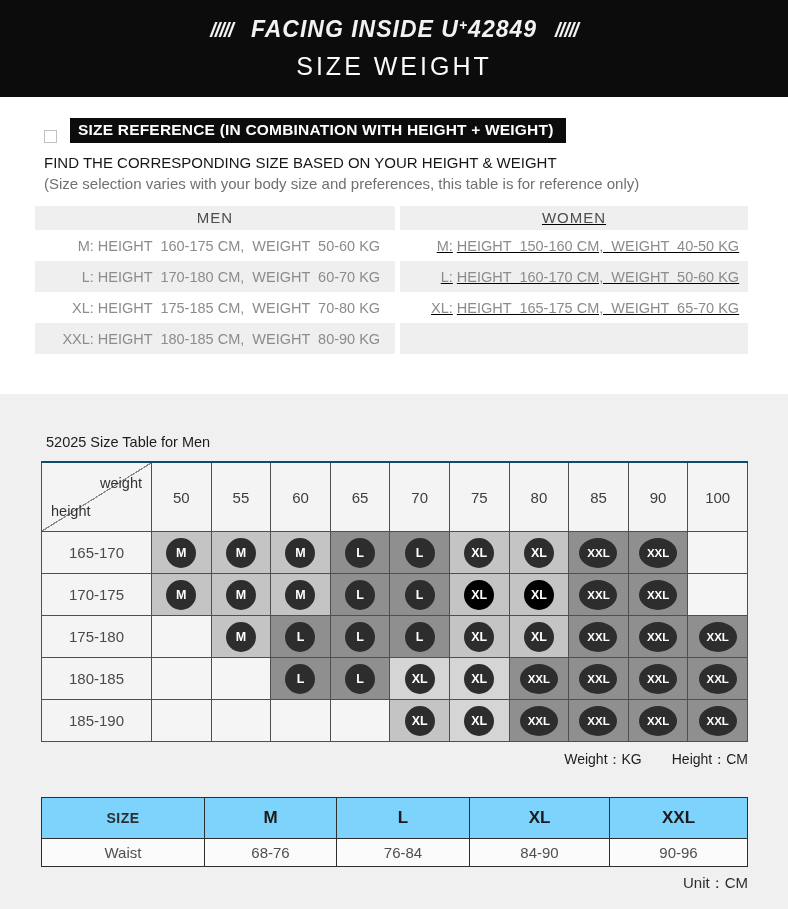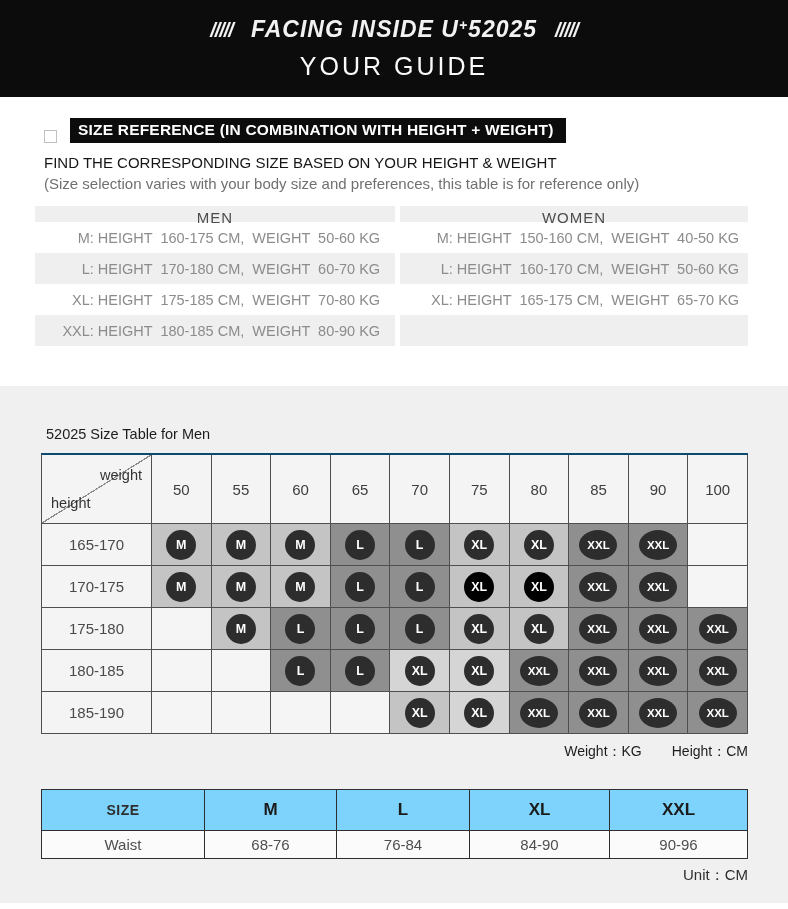--- a/index.html
+++ b/index.html
@@ -22,22 +22,22 @@
   
   .ref-section { padding-top:21px; background:#fff; }
   .ref-title-row { display:flex; align-items:flex-end; margin-left:44px; }
   .checkbox { width:13px; height:13px; border:1px solid #c0c0c0; background:#fff; margin-right:13px; flex:none; }
   .ref-title { background:#0c0c0c; color:#fff; font-weight:bold; font-size:15.5px; letter-spacing:.2px; padding:3px 12px 4px 8px; }
   .ref-sub { margin:11px 0 0 44px; font-weight:normal; font-size:15px; color:#161616; }
   .ref-note { margin:4px 0 0 44px; font-size:15px; color:#707070; }
 
   .hw-tables { display:flex; gap:5px; margin:14px 0 0 35px; width:713px; }
   .hw-table.men { flex:0 0 360px; }
-  .hw-table.women { flex:0 0 348px; }
-  .hw-header { height:16px; line-height:24px; background:#efefef; text-align:center; font-size:15px; color:#4d4d4d; letter-spacing:1px; }
+  .hw-table.women { flex:0 0 348px;text-decoration:underline; }
+  .hw-header { height:24px; line-height:24px; background:#efefef; text-align:center; font-size:15px; color:#4d4d4d; letter-spacing:1px; }
   .hw-row { height:31px; display:flex; align-items:center; justify-content:center; font-size:14.5px; color:#8c8c8c; }
   .hw-row.shaded { background:#efefef; }
   .hw-label { width:44px; text-align:right; white-space:pre; }
   .hw-text { margin-left:4px; white-space:pre; }
 
   
   .gray-section { background:#f0f0f0; margin-top:40px; height:517px; padding-top:40px; }
   .matrix-title { margin-left:46px; font-size:14.5px; color:#1c1c1c; }
 
   .matrix {
@@ -88,24 +88,24 @@
   .w-cell.head.first { font-size:14px; color:#2e2e2e; letter-spacing:.5px; }
   .w-cell.data { height:28px; background:#fbfbfb; font-size:15px; color:#4f4f4f; }
   .unit { width:748px; text-align:right; margin-top:7px; font-size:15px; color:#2e2e2e; }
 </style>
 </head>
 <body>
 
 <div class="banner">
   <div class="banner-line1">
     <span class="slashes">/////</span>
-    <span><span>FACING INSIDE U</span><span class="brand-plus">+</span><span>52025</span></span>
+    <span><span>FACING INSIDE U</span><span class="brand-plus">+</span><span>42849</span></span>
     <span class="slashes">/////</span>
   </div>
-  <div class="banner-sub">YOUR GUIDE</div>
+  <div class="banner-sub">SIZE WEIGHT</div>
 </div>
 
 <div class="ref-section">
   <div class="ref-title-row">
     <span class="checkbox"></span>
     <span class="ref-title">SIZE REFERENCE (IN COMBINATION WITH HEIGHT + WEIGHT)</span>
   </div>
   <div class="ref-sub">FIND THE CORRESPONDING SIZE BASED ON YOUR HEIGHT &amp; WEIGHT</div>
   <div class="ref-note">(Size selection varies with your body size and preferences, this table is for reference only)</div>
 

